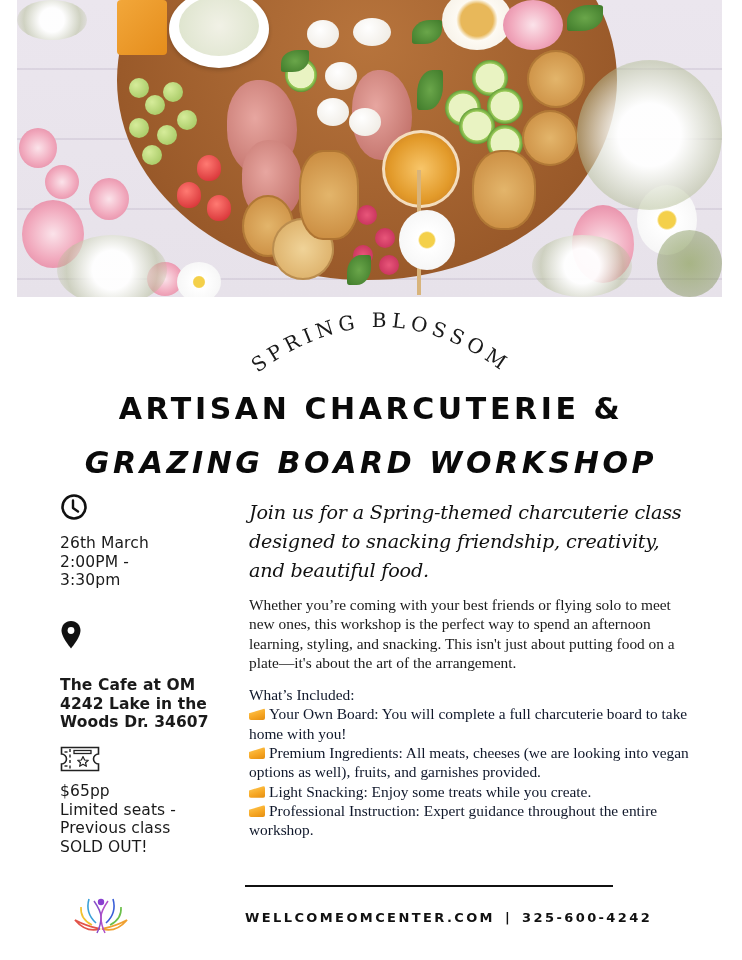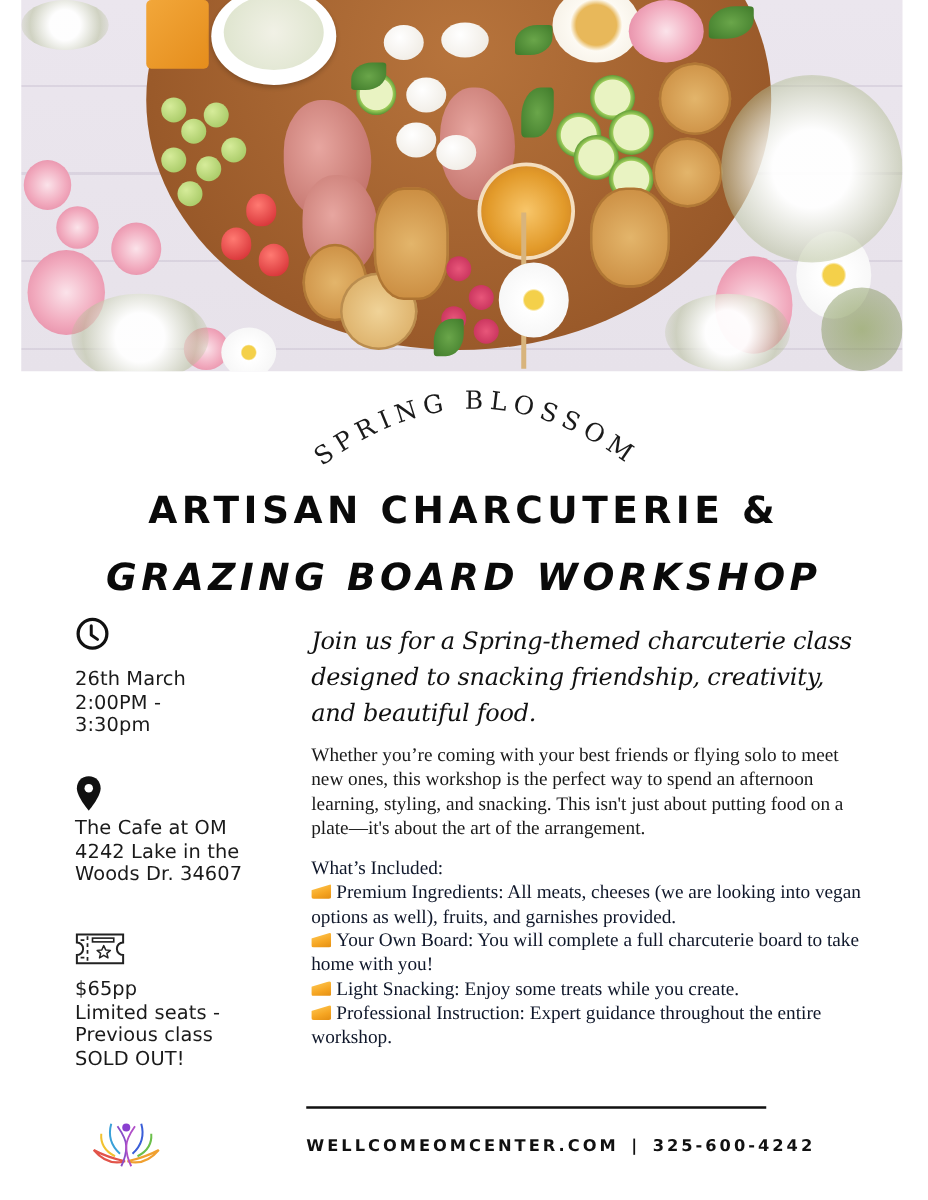--- a/index.html
+++ b/index.html
@@ -55,21 +55,21 @@
     
     .left-col { position: absolute; left: 60px; top: 493px; width: 180px; }
     .info-icon { display: block; }
     .info-text {
       font-family: "DejaVu Sans", sans-serif; font-size: 15.5px; line-height: 18.5px;
       color: #1a1a1a; font-weight: normal; letter-spacing: 0.1px;
     }
     .block-time { position: absolute; top: 0; }
     .block-time .info-text { margin-top: 13px; }
     .block-loc { position: absolute; top: 127px; }
-    .block-loc .info-text { margin-top: 3px; }
+    .block-loc .info-text { margin-top: 26px; font-weight: bold; }
     .block-price { position: absolute; top: 253px; }
     .block-price .info-text { margin-top: 10px; }
 
     
     .right-col { position: absolute; left: 249px; top: 498px; width: 450px; }
     .lead {
       font-family: "DejaVu Serif", serif; font-style: italic;
       font-size: 19.2px; line-height: 29px; color: #111; letter-spacing: -0.2px;
     }
     .body {
@@ -232,24 +232,24 @@
     </div>
   </div>
 </div>
 
 <div class="right-col">
   <p class="lead">Join us for a Spring-themed charcuterie class designed to snacking friendship, creativity, and beautiful food.</p>
   <p class="body">Whether you’re coming with your best friends or flying solo to meet new ones, this workshop is the perfect way to spend an afternoon learning, styling, and snacking. This isn't just about putting food on a plate—it's about the art of the arrangement.</p>
   <div class="included">
     <div>What’s Included:</div>
     <div class="item">
+      <span class="cheese"></span><span>Your Own Board: You will complete a full charcuterie board to take home with you!</span>
+    </div>
+    <div class="item">
       <span class="cheese"></span><span>Premium Ingredients: All meats, cheeses (we are looking into vegan options as well), fruits, and garnishes provided.</span>
-    </div>
-    <div class="item">
-      <span class="cheese"></span><span>Your Own Board: You will complete a full charcuterie board to take home with you!</span>
     </div>
     <div class="item">
       <span class="cheese"></span><span>Light Snacking: Enjoy some treats while you create.</span>
     </div>
     <div class="item">
       <span class="cheese"></span><span>Professional Instruction: Expert guidance throughout the entire workshop.</span>
     </div>
   </div>
 </div>
 

